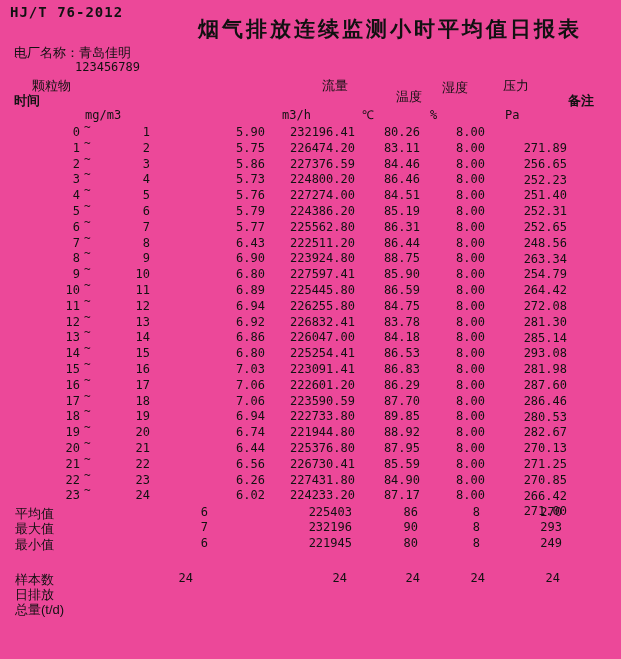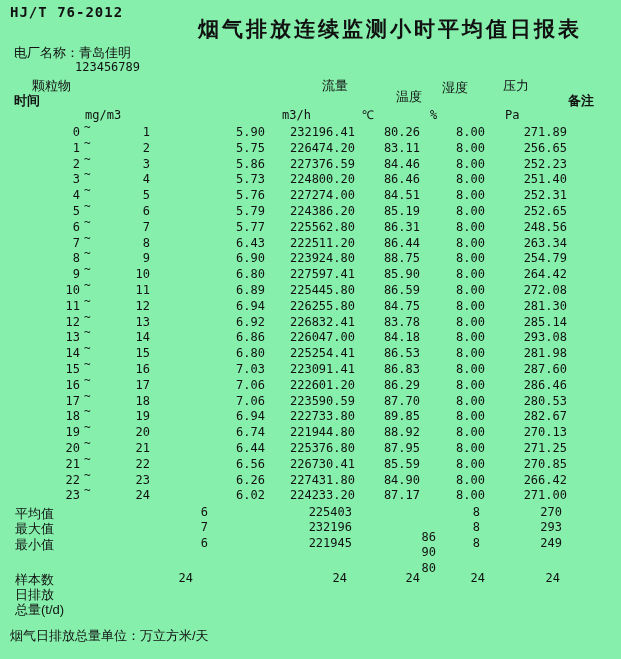--- a/index.html
+++ b/index.html
@@ -1,16 +1,16 @@
 <!DOCTYPE html>
 <html><head>
 <meta charset="utf-8">
 <style>
   html,body{margin:0;padding:0;background:#fff;}
-  .page{position:relative;width:621px;height:659px;background:#86efac;color:#111;
+  .page{position:relative;width:621px;height:659px;background:#ec4899;color:#111;
         font-family:"Liberation Sans",sans-serif;overflow:hidden;}
   .abs{position:absolute;white-space:nowrap;}
   .mono{font-family:"DejaVu Sans Mono",monospace;font-size:12px;}
   .cjk{font-size:13px;}
   .std{left:10px;top:4px;font-family:"DejaVu Sans Mono",monospace;font-size:14px;font-weight:bold;letter-spacing:1px;}
   .title{left:195px;top:15px;width:390px;text-align:center;font-size:21px;font-weight:bold;letter-spacing:3px;}
   .plant{left:14px;top:44px;}
   .mark{left:14px;top:55px;font-size:12px;}
   .code{left:75px;top:60px;text-align:right;}
   .date{left:427px;top:56px;}
@@ -28,25 +28,25 @@
   .u-press{left:505px;top:108px;}
   .trow,.srow{position:absolute;left:0;width:621px;height:15px;}
   .c{position:absolute;text-align:right;font-family:"DejaVu Sans Mono",monospace;font-size:12px;}
   .from{left:34px;width:46px;}
   .tilde{left:84px;width:14px;text-align:left;top:-4px;font-size:11px;}
   .to{left:104px;width:46px;}
   .pm{left:183px;width:82px;}
   .flow{left:243px;width:112px;}
   .temp{left:349px;width:71px;}
   .hum{left:424px;width:61px;}
-  .press{left:486px;width:81px;}
+  .press{left:486px;width:81px;margin-top:16px;}
   .slabel{position:absolute;left:15px;font-size:13px;font-family:"Liberation Sans",sans-serif;}
   .s-pm{left:130px;width:78px;}
   .s-flow{left:240px;width:112px;}
-  .s-temp{left:364px;width:72px;margin-top:25px;}
+  .s-temp{left:346px;width:72px;}
   .s-hum{left:420px;width:60px;}
   .s-press{left:482px;width:80px;}
   .v0{left:115px;width:78px;}
   .v1{left:237px;width:110px;}
   .v2{left:350px;width:70px;}
   .v3{left:425px;width:60px;}
   .v4{left:480px;width:80px;}
   .l-daily{left:15px;top:586px;}
   .l-total{left:15px;top:601px;}
   .footer{left:10px;top:627px;}
@@ -350,15 +350,14 @@
     <span class="slabel">样本数</span>
     <span class="c v0">24</span>
     <span class="c v1">24</span>
     <span class="c v2">24</span>
     <span class="c v3">24</span>
     <span class="c v4">24</span>
   </div>
 
   <div class="abs l-daily cjk">日排放</div>
   <div class="abs l-total cjk">总量(t/d)</div>
-  <div class="abs footer cjk">烟气日排放总量单位：万立方米/天</div>
 
 </div>
 
 </body></html>

